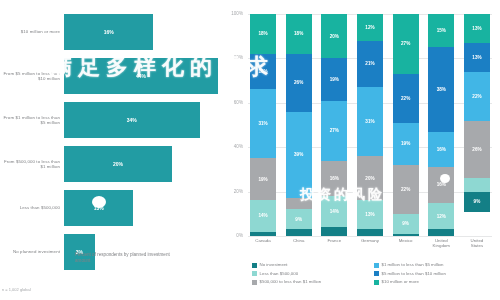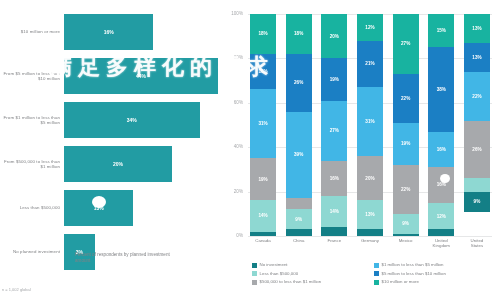--- a/index.html
+++ b/index.html
@@ -339,17 +339,18 @@
           <div class="lg-tx">$500,000 to less than $1 million</div>
         </div>
         <div class="lg-item">
           <div class="lg-sw" style="background: rgb(24, 179, 160);"></div>
           <div class="lg-tx">$10 million or more</div>
         </div>
       </div>
   </div>
 
   <div class="wm wm-main">满足多样化的需求</div>
+  <div class="wm wm-sub">投资的风险</div>
   <div class="wm-dot" style="left:92px;top:196px;width:14px;height:12px;"></div>
   <div class="wm-dot" style="left:150px;top:262px;width:9px;height:7px;"></div>
   <div class="wm-dot" style="left:440px;top:174px;width:10px;height:9px;"></div>
 
 </div>
 
 </body></html>

